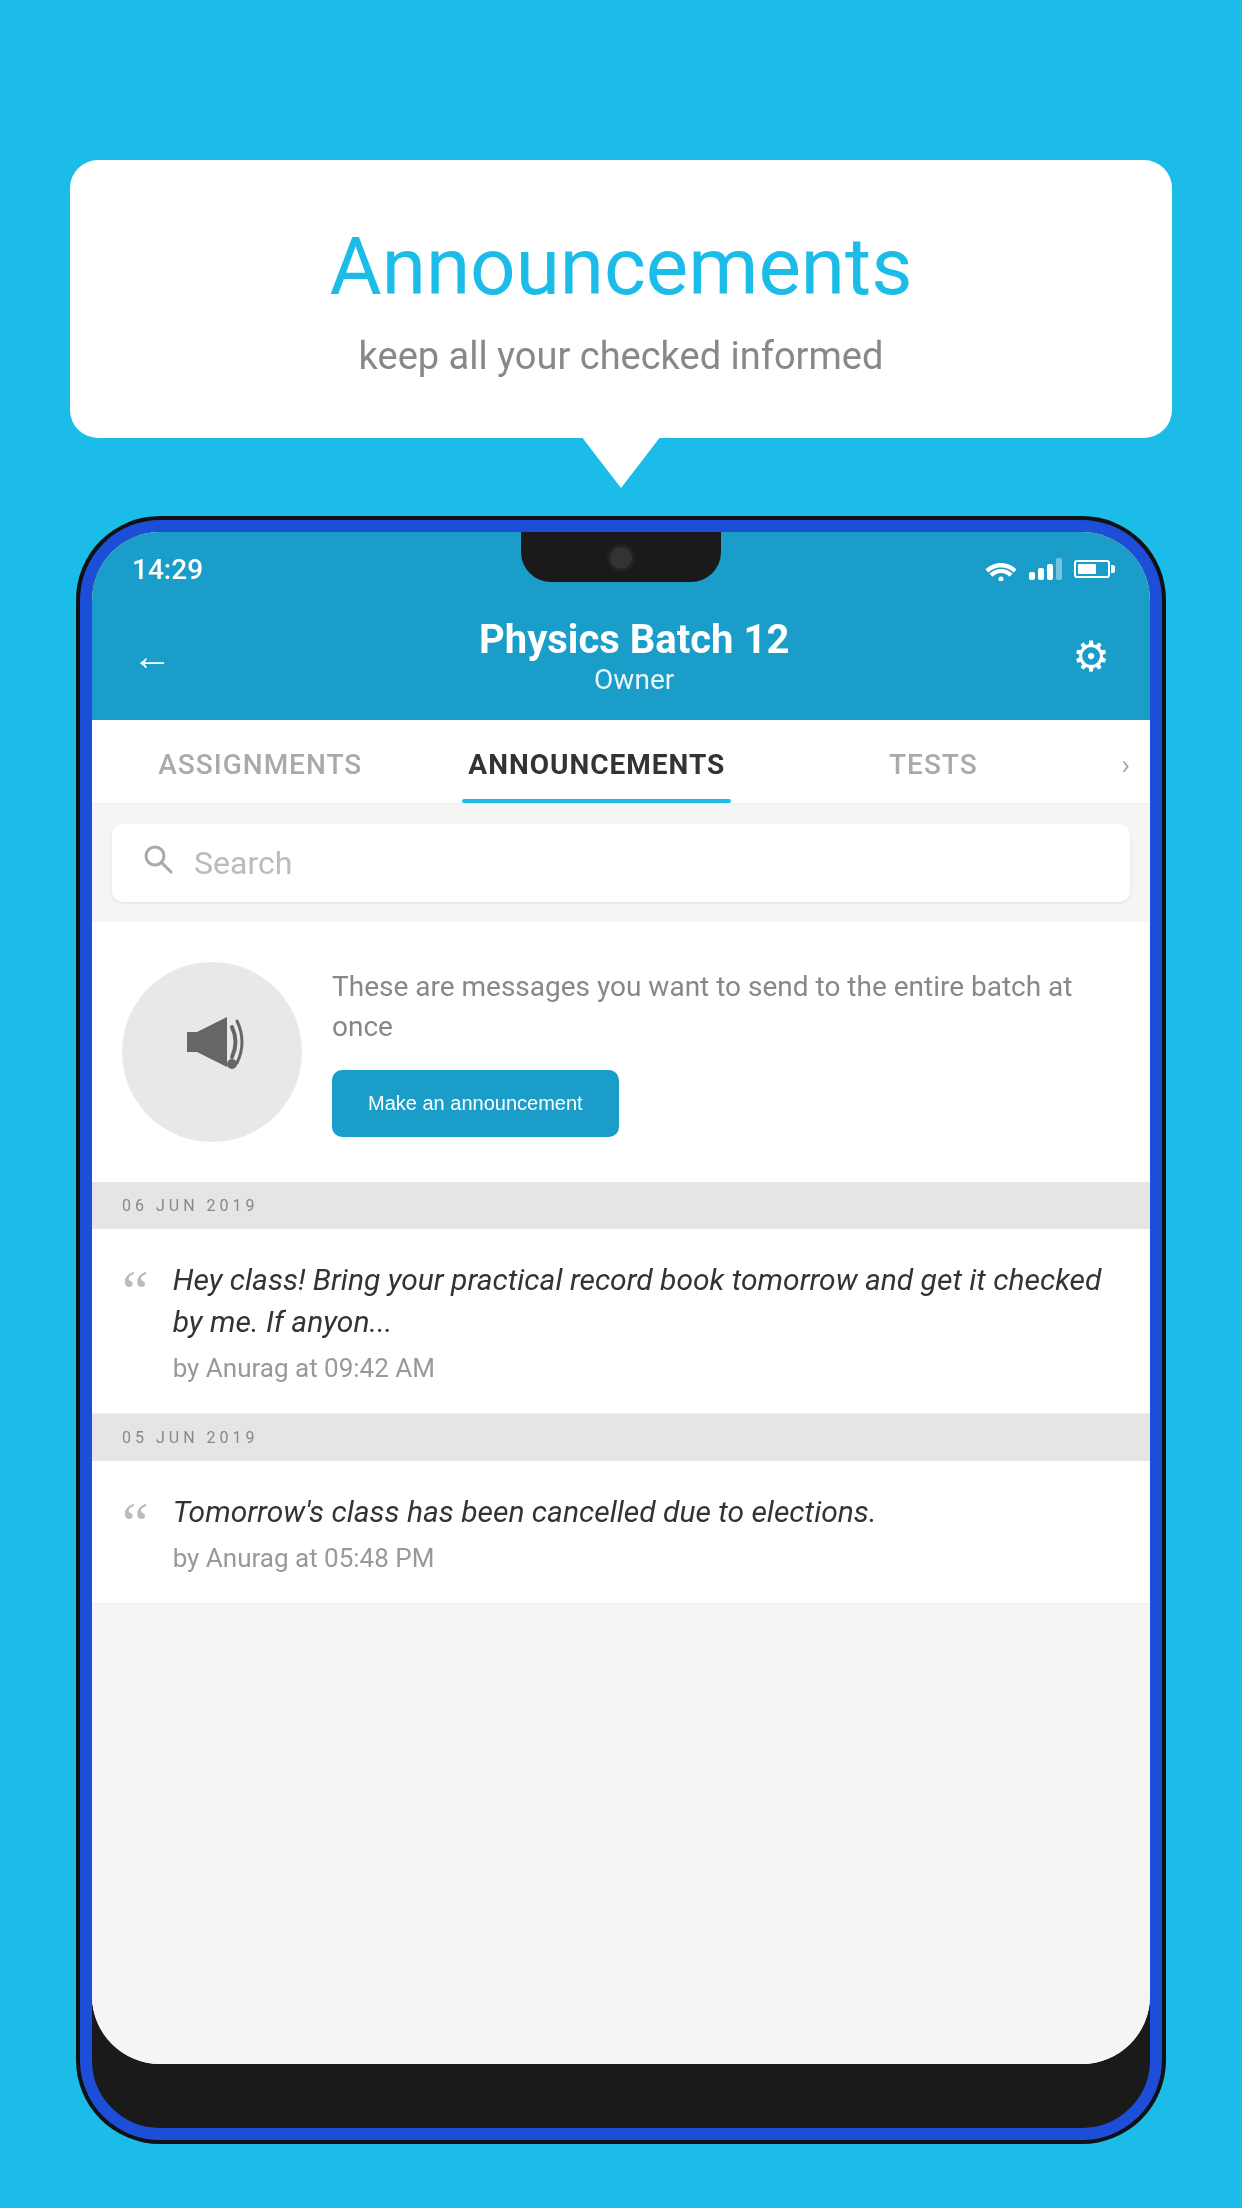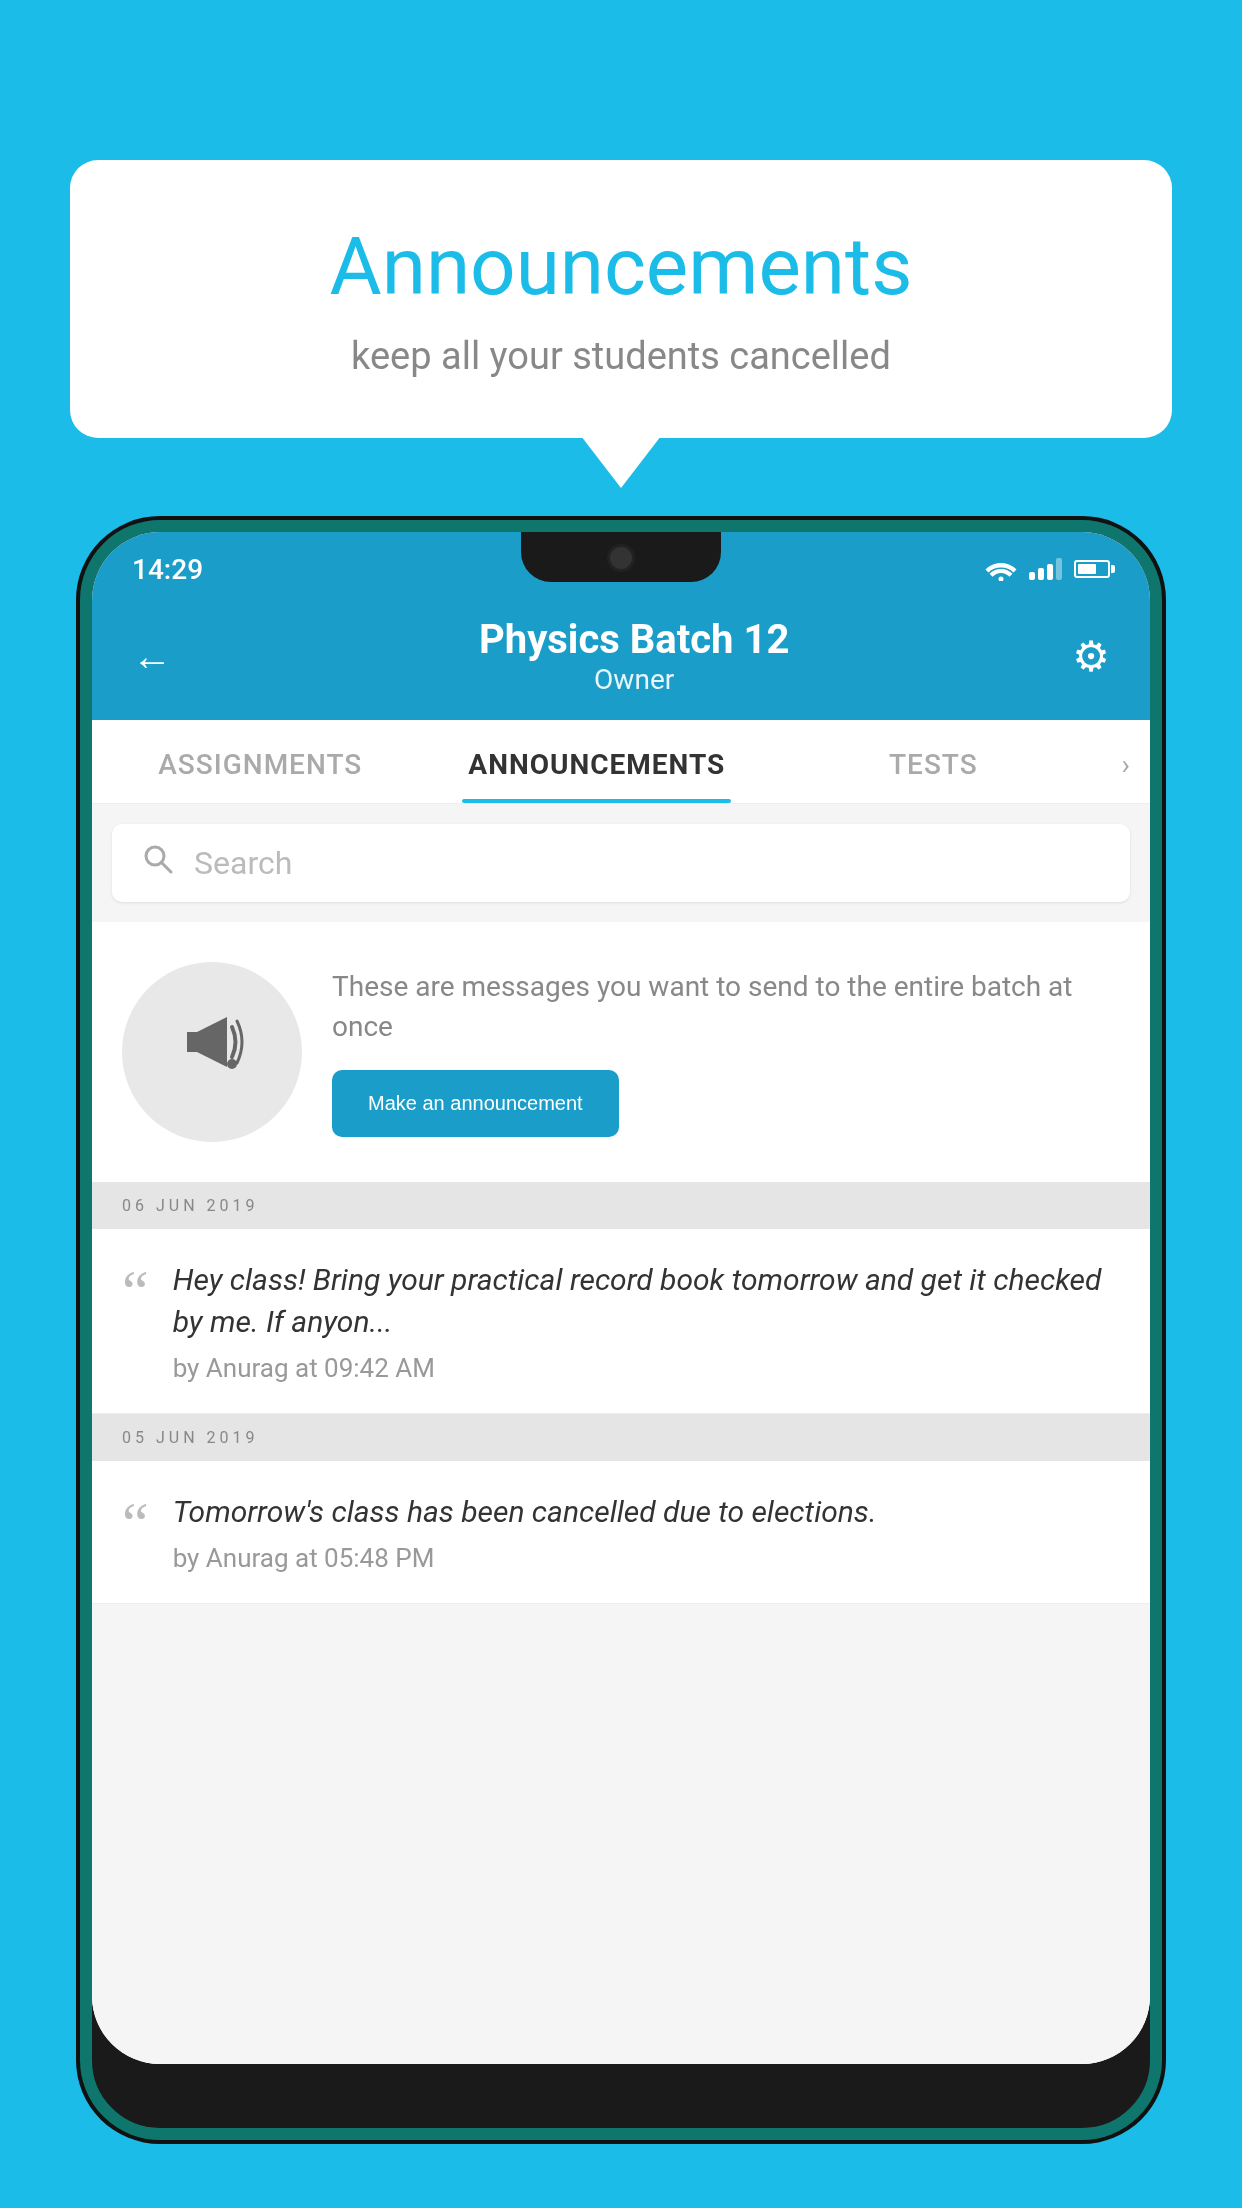--- a/index.html
+++ b/index.html
@@ -69,21 +69,21 @@
     }
 
     .phone-frame {
       background: #1a1a1a;
       border-radius: 80px;
       padding: 0;
       position: relative;
       overflow: hidden;
       width: 100%;
       height: 1620px;
-      border: 12px solid #0f766e;
+      border: 12px solid #1d4ed8;
       box-shadow: 0 0 0 4px #111;
     }
 
     
     .phone-notch {
       position: absolute;
       top: 0;
       left: 50%;
       transform: translateX(-50%);
       width: 200px;
@@ -382,21 +382,21 @@
       border-radius: 0 0 68px 68px;
       overflow: hidden;
     }
   </style>
 </head>
 <body>
 
 <div class="speech-bubble-container">
   <div class="speech-bubble">
     <div class="bubble-title">Announcements</div>
-    <div class="bubble-subtitle">keep all your students cancelled</div>
+    <div class="bubble-subtitle">keep all your checked informed</div>
   </div>
 </div>
 
 <div class="phone-container">
   <div class="phone-frame">
     <div class="phone-notch">
       <div class="phone-camera"></div>
     </div>
 
     <div class="phone-screen">

